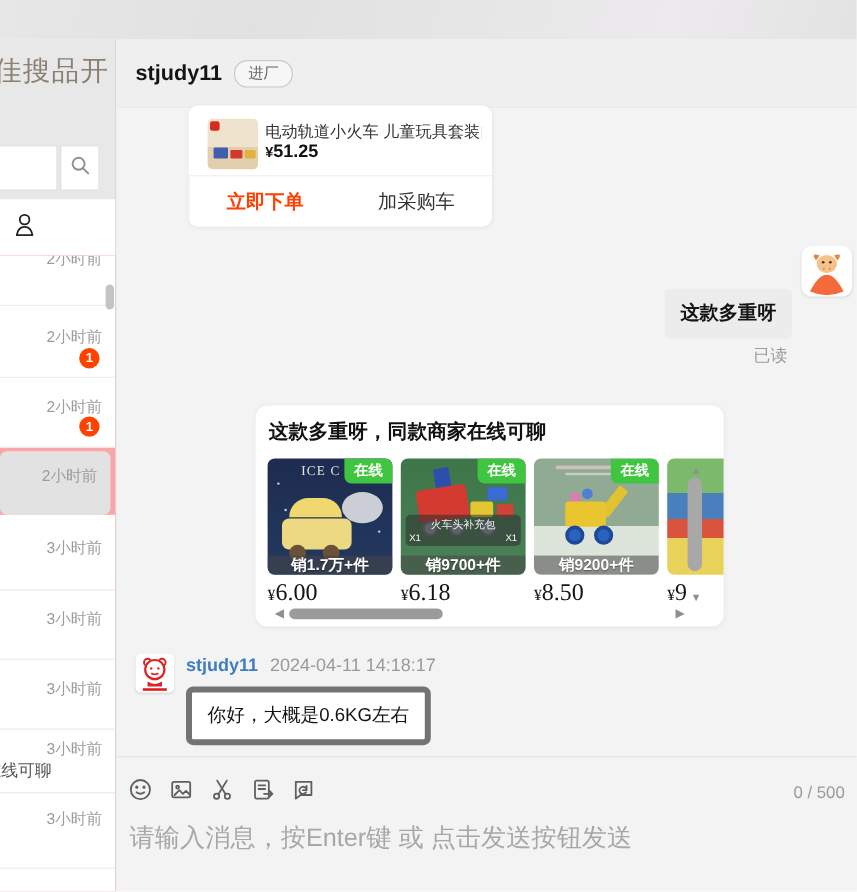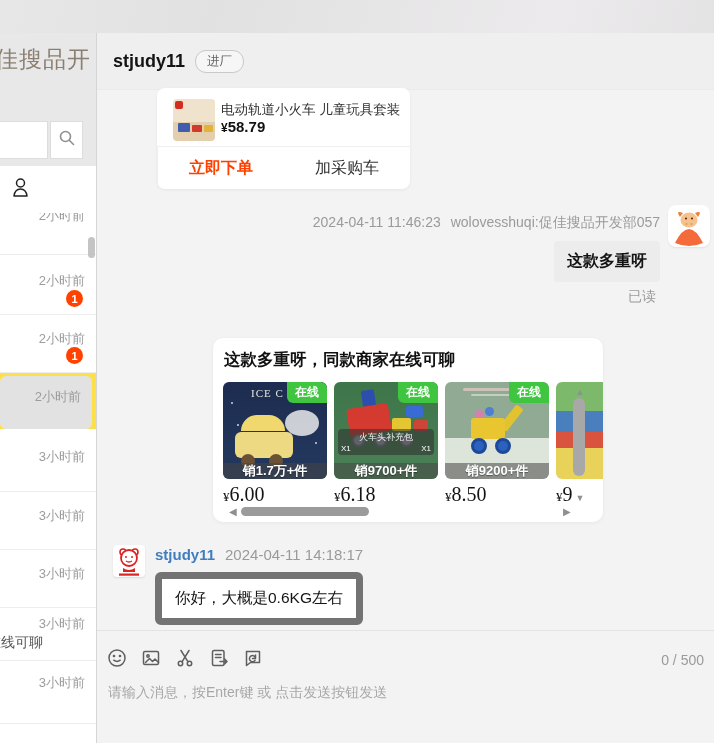--- a/index.html
+++ b/index.html
@@ -11,21 +11,21 @@
   .topbar{position:absolute;left:0;top:0;width:714px;height:33px;
           background:linear-gradient(105deg,#e8e7e8 0%,#e2e1e2 30%,#e7e6e7 55%,#eceaec 78%,#e4e3e4 100%);}
 
   
   .sidebar{position:absolute;left:0;top:33px;width:97px;height:710px;background:#e9e8e9;border-right:1px solid #d6d5d6;}
   .ws-title{position:absolute;left:-5px;top:11px;font-size:23px;letter-spacing:1px;color:#8a7f70;white-space:nowrap;}
   .search-input{position:absolute;left:-10px;top:88px;width:58px;height:38px;background:#fff;border:1px solid #ddd;}
   .search-btn{position:absolute;left:50px;top:88px;width:33px;height:38px;background:#fff;border:1px solid #ddd;
               display:flex;align-items:center;justify-content:center;}
   .contact-row{position:absolute;left:0;top:133px;width:96px;height:47px;background:#fff;display:flex;align-items:center;padding-left:12px;}
-  .conv-list{position:absolute;left:0;top:180px;width:96px;height:530px;background:#fde047;overflow:hidden;}
+  .conv-list{position:absolute;left:0;top:180px;width:96px;height:530px;background:#fca5a5;overflow:hidden;}
   .conv-item{position:absolute;left:0;width:96px;background:#fff;overflow:hidden;}
   .conv-item.bb{border-bottom:1px solid #ededed;}
   .conv-item.sel{background:#e3e2e3;width:92px;border-radius:6px;}
   .t-time{position:absolute;right:11px;font-size:13px;color:#9c9c9c;white-space:nowrap;}
   .t-badge{position:absolute;right:13px;width:17px;height:17px;border-radius:50%;background:#ff4200;color:#fff;
            font-size:11px;font-weight:bold;display:flex;align-items:center;justify-content:center;}
   .t-preview{position:absolute;left:-13px;font-size:14px;color:#555;white-space:nowrap;}
   .side-scroll{position:absolute;left:88px;top:204px;width:7px;height:21px;background:#c5c4c5;border-radius:4px;}
 
   
@@ -117,30 +117,30 @@
   .hbar-left,.hbar-right{position:absolute;top:168px;font-size:10px;color:#8f8f8f;cursor:pointer;}
   .hbar-left{left:16px;} .hbar-right{left:350px;}
   .hbar-thumb{position:absolute;left:28px;top:169px;width:128px;height:9px;background:#9b9b9b;border-radius:5px;cursor:pointer;}
 
   
   .avatar-red{position:absolute;left:16px;top:512px;width:32px;height:32px;border-radius:4px;background:#fff;
               box-shadow:0 1px 2px rgba(0,0,0,.1);overflow:hidden;}
   .in-meta{position:absolute;left:58px;top:513px;font-size:15px;white-space:nowrap;}
   .in-name{color:#3f7dbf;font-weight:bold;}
   .in-time{color:#9b9a9b;margin-left:10px;}
-  .bubble-in{position:absolute;left:58px;top:539px;background:#fff;border:7px solid #737373;border-radius:6px;
+  .bubble-in{position:absolute;left:58px;top:539px;background:#fff;border:5px solid #737373;border-radius:6px;
              padding:9px 13px;font-size:15.5px;color:#141414;white-space:nowrap;}
 
   
   .composer{position:absolute;left:0;top:597px;width:617px;height:113px;background:#f4f3f4;border-top:1px solid #e3e3e3;}
   .tool-row{position:absolute;left:10px;top:17px;display:flex;gap:14px;}
   .tool-btn{width:20px;height:20px;cursor:pointer;display:flex;align-items:center;justify-content:center;}
   .tool-btn svg{stroke:#5f5f5f;fill:none;stroke-width:1.5;stroke-linecap:round;stroke-linejoin:round;}
   .counter{position:absolute;right:10px;top:21px;font-size:14px;color:#9b9a9b;}
-  .msg-placeholder{position:absolute;left:11px;top:53px;font-size:14px;color:#a8a7a8;white-space:nowrap;cursor:text;}
+  .msg-placeholder{position:absolute;left:11px;top:53px;font-size:21px;color:#a8a7a8;white-space:nowrap;cursor:text;}
 </style>
 </head>
 <body>
 
 <div class="app">
 
   <div class="topbar"></div>
 
   <div class="sidebar">
     <div class="ws-title">佳搜品开</div>
@@ -209,32 +209,29 @@
 
     <div class="pcard">
       <div class="pcard-thumb">
         <div class="pt-logo"></div>
         <div class="pt-car1"></div>
         <div class="pt-car2"></div>
         <div class="pt-car3"></div>
       </div>
       <div class="pcard-title">电动轨道小火车 儿童玩具套装闯关</div>
       <div class="pcard-price">
-        <span class="cur">¥</span><span class="val">58.79</span>
+        <span class="cur">¥</span><span class="val">51.25</span>
       </div>
       <div class="pcard-div"></div>
       <div class="pcard-btns">
         <div class="pcard-btn order">立即下单</div>
         <div class="pcard-btn">加采购车</div>
       </div>
     </div>
 
-    <div class="meta-row">
-      <span>2024-04-11 11:46:23</span><span class="sp">wolovesshuqi:促佳搜品开发部057</span>
-    </div>
     <div class="avatar-cow">
       <svg width="42" height="42" viewBox="0 0 42 42">
         <path d="M7 38 Q21 10 35 38 Q28 41 21 41 Q14 41 7 38 Z" fill="#f46a3a"></path>
         <path d="M12 12 Q7 5 15 8 Z" fill="#e8833f"></path>
         <path d="M30 12 Q35 5 27 8 Z" fill="#e8833f"></path>
         <ellipse cx="21" cy="15" rx="8.5" ry="7.5" fill="#f6c28c"></ellipse>
         <circle cx="18" cy="13.5" r="1.1" fill="#5a2d16"></circle>
         <circle cx="24" cy="13.5" r="1.1" fill="#5a2d16"></circle>
         <circle cx="18.5" cy="19" r="1" fill="#e09a5e"></circle>
         <circle cx="23.5" cy="19" r="1" fill="#e09a5e"></circle>

